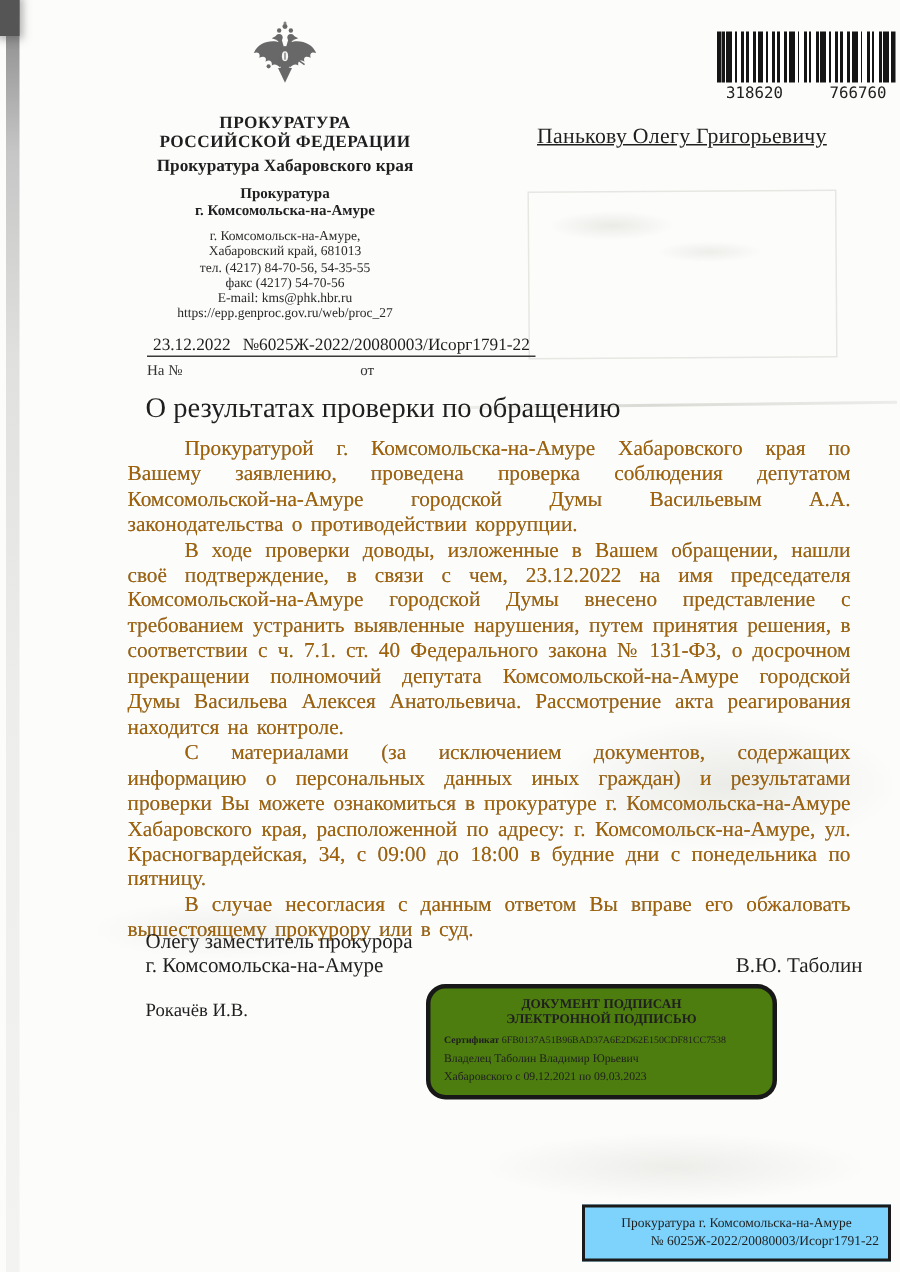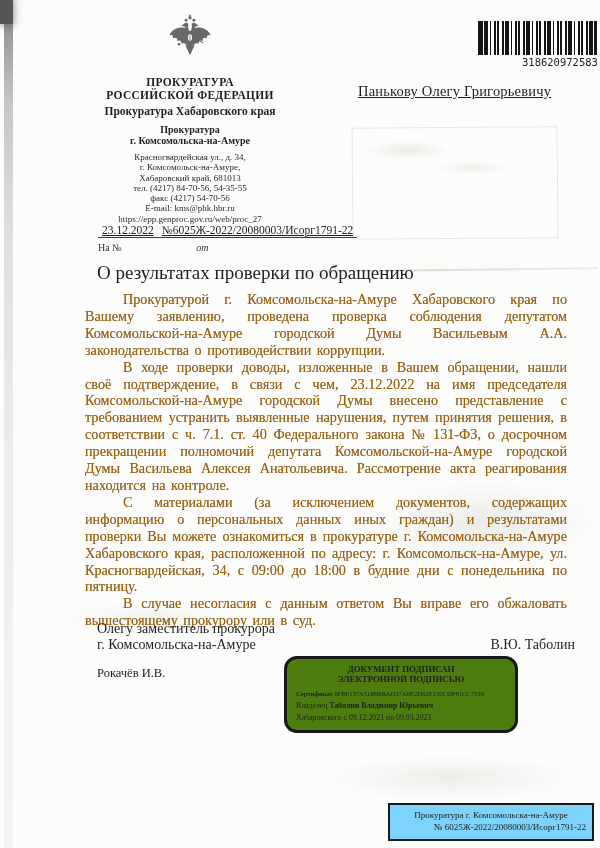--- a/index.html
+++ b/index.html
@@ -48,37 +48,37 @@
   .barcode-bars {
     width: 119px; height: 34px;
     background: repeating-linear-gradient(90deg,
       #151515 0 2px, #fff 2px 3px, #151515 3px 7px, #fff 7px 9px,
       #151515 9px 10px, #fff 10px 13px, #151515 13px 15px, #fff 15px 16px,
       #151515 16px 18px, #fff 18px 21px);
     border-left: 3px solid #151515; border-right: 3px solid #151515;
   }
   .barcode-digits {
     font-family: "DejaVu Sans Mono", monospace; font-size: 10.5px; color: #222;
-    display: flex; justify-content: space-between; padding: 1px 6px 0 6px; margin-left: 38px;
+    display: flex; justify-content: space-between; padding: 1px 6px 0 6px;
   }
   
   .addressee { position: absolute; left: 358px; top: 83px; font-size: 14.5px; letter-spacing: .2px; text-decoration: underline; }
   
   .letterhead { position: absolute; left: 82px; top: 8px; width: 216px; text-align: center; }
   .emblem { display: block; margin: 0 auto 8px auto; opacity: .85; }
   .org-name { font-weight: bold; font-size: 11.5px; line-height: 12.5px; letter-spacing: .3px; }
   .region-name { font-weight: bold; font-size: 11.5px; margin-top: 4px; }
   .office-name { font-weight: bold; font-size: 10px; line-height: 11px; margin-top: 7px; }
   .lh-address { font-size: 9px; line-height: 10.3px; margin-top: 6px; color: #2a2a2a; }
   
   .ref-block { position: absolute; left: 98px; top: 224px; font-size: 11.5px; }
-  .ref-line { border-bottom: 1px solid #3a3a3a; padding: 0 4px 1px 4px; white-space: nowrap; text-decoration: underline; }
+  .ref-line { border-bottom: 1px solid #3a3a3a; padding: 0 4px 1px 4px; white-space: nowrap; }
   .ref-gap { display: inline-block; width: 8px; }
   .reply-row { margin-top: 6px; font-size: 10px; color: #333; }
-  .reply-from { margin-left: 72px; font-style: italic; }
+  .reply-from { margin-left: 116px; }
   .subject { position: absolute; left: 97px; top: 262px; font-size: 19px; }
   
   .body-text {
     position: absolute; left: 85px; top: 291px; width: 482px;
     font-size: 14.2px; line-height: 16.9px; text-align: justify;
     word-spacing: 2px; color: #a16207;
     text-shadow: 0 0 .4px rgba(20,20,20,.45);
   }
   .body-text p { text-indent: 38px; }
   
@@ -91,21 +91,21 @@
   
   .esign-box {
     position: absolute; left: 284px; top: 656px; width: 234px; height: 77px;
     border: 3px solid #181818; border-radius: 13px; background: #4d7c0f;
     padding: 5px 9px 0 9px;
   }
   .esign-title { text-align: center; font-weight: bold; font-size: 8.8px; line-height: 10.2px; }
   .esign-line { font-size: 7.8px; line-height: 11px; margin-top: 1px; white-space: nowrap; }
   .esign-line.cert { font-size: 6.6px; margin-top: 4px; }
   .esign-line .lbl { font-weight: bold; }
-  .esign-line.owner .val { font-weight: bold; }
+  .esign-line.owner .val { font-weight: normal; }
   
   .reg-stamp {
     position: absolute; left: 388px; top: 803px; width: 206px; height: 38px;
     border: 2px solid #1a1a1a; background: #7dd3fc;
     padding: 4px 6px 0 6px; font-size: 9px; line-height: 12px;
   }
   .reg-line1 { text-align: center; }
   .reg-line2 { text-align: right; }
 </style>
 </head>
@@ -118,21 +118,21 @@
   <div class="faint-box"></div>
   <div class="crease-line"></div>
   <div class="smudge s1"></div>
   <div class="smudge s2"></div>
   <div class="smudge s3"></div>
 
   <div class="barcode-wrap">
     <div class="barcode-bars"></div>
     <div class="barcode-digits">
       <span>318620</span>
-      <span>972583</span>
+      <span>766760</span>
     </div>
   </div>
 
   <div class="addressee">Панькову Олегу Григорьевичу</div>
 
   <div class="letterhead">
     <svg class="emblem" width="52" height="60" viewBox="0 0 100 100" aria-hidden="true">
       <g fill="#4f4f4f">
         <path d="M46,32 C32,27 16,31 10,45 C15,43 19,45 17,51 C23,48 27,50 25,56 C30,53 34,55 33,61 C37,58 41,61 44,64 L46,46 Z"></path>
         <path d="M54,32 C68,27 84,31 90,45 C85,43 81,45 83,51 C77,48 73,50 75,56 C70,53 66,55 67,61 C63,58 59,61 56,64 L54,46 Z"></path>
@@ -157,21 +157,20 @@
       </g>
     </svg>
     <div class="org-name">ПРОКУРАТУРА</div>
     <div class="org-name">РОССИЙСКОЙ ФЕДЕРАЦИИ</div>
     <div class="region-name">Прокуратура Хабаровского края</div>
     <div class="office-name">
       <div>Прокуратура</div>
       <div>г. Комсомольска-на-Амуре</div>
     </div>
     <div class="lh-address">
-      <div>Красногвардейская ул., д. 34,</div>
       <div>г. Комсомольск-на-Амуре,</div>
       <div>Хабаровский край, 681013</div>
       <div>тел. (4217) 84-70-56, 54-35-55</div>
       <div>факс (4217) 54-70-56</div>
       <div>E-mail: kms@phk.hbr.ru</div>
       <div>https://epp.genproc.gov.ru/web/proc_27</div>
     </div>
   </div>
 
   <div class="ref-block">

